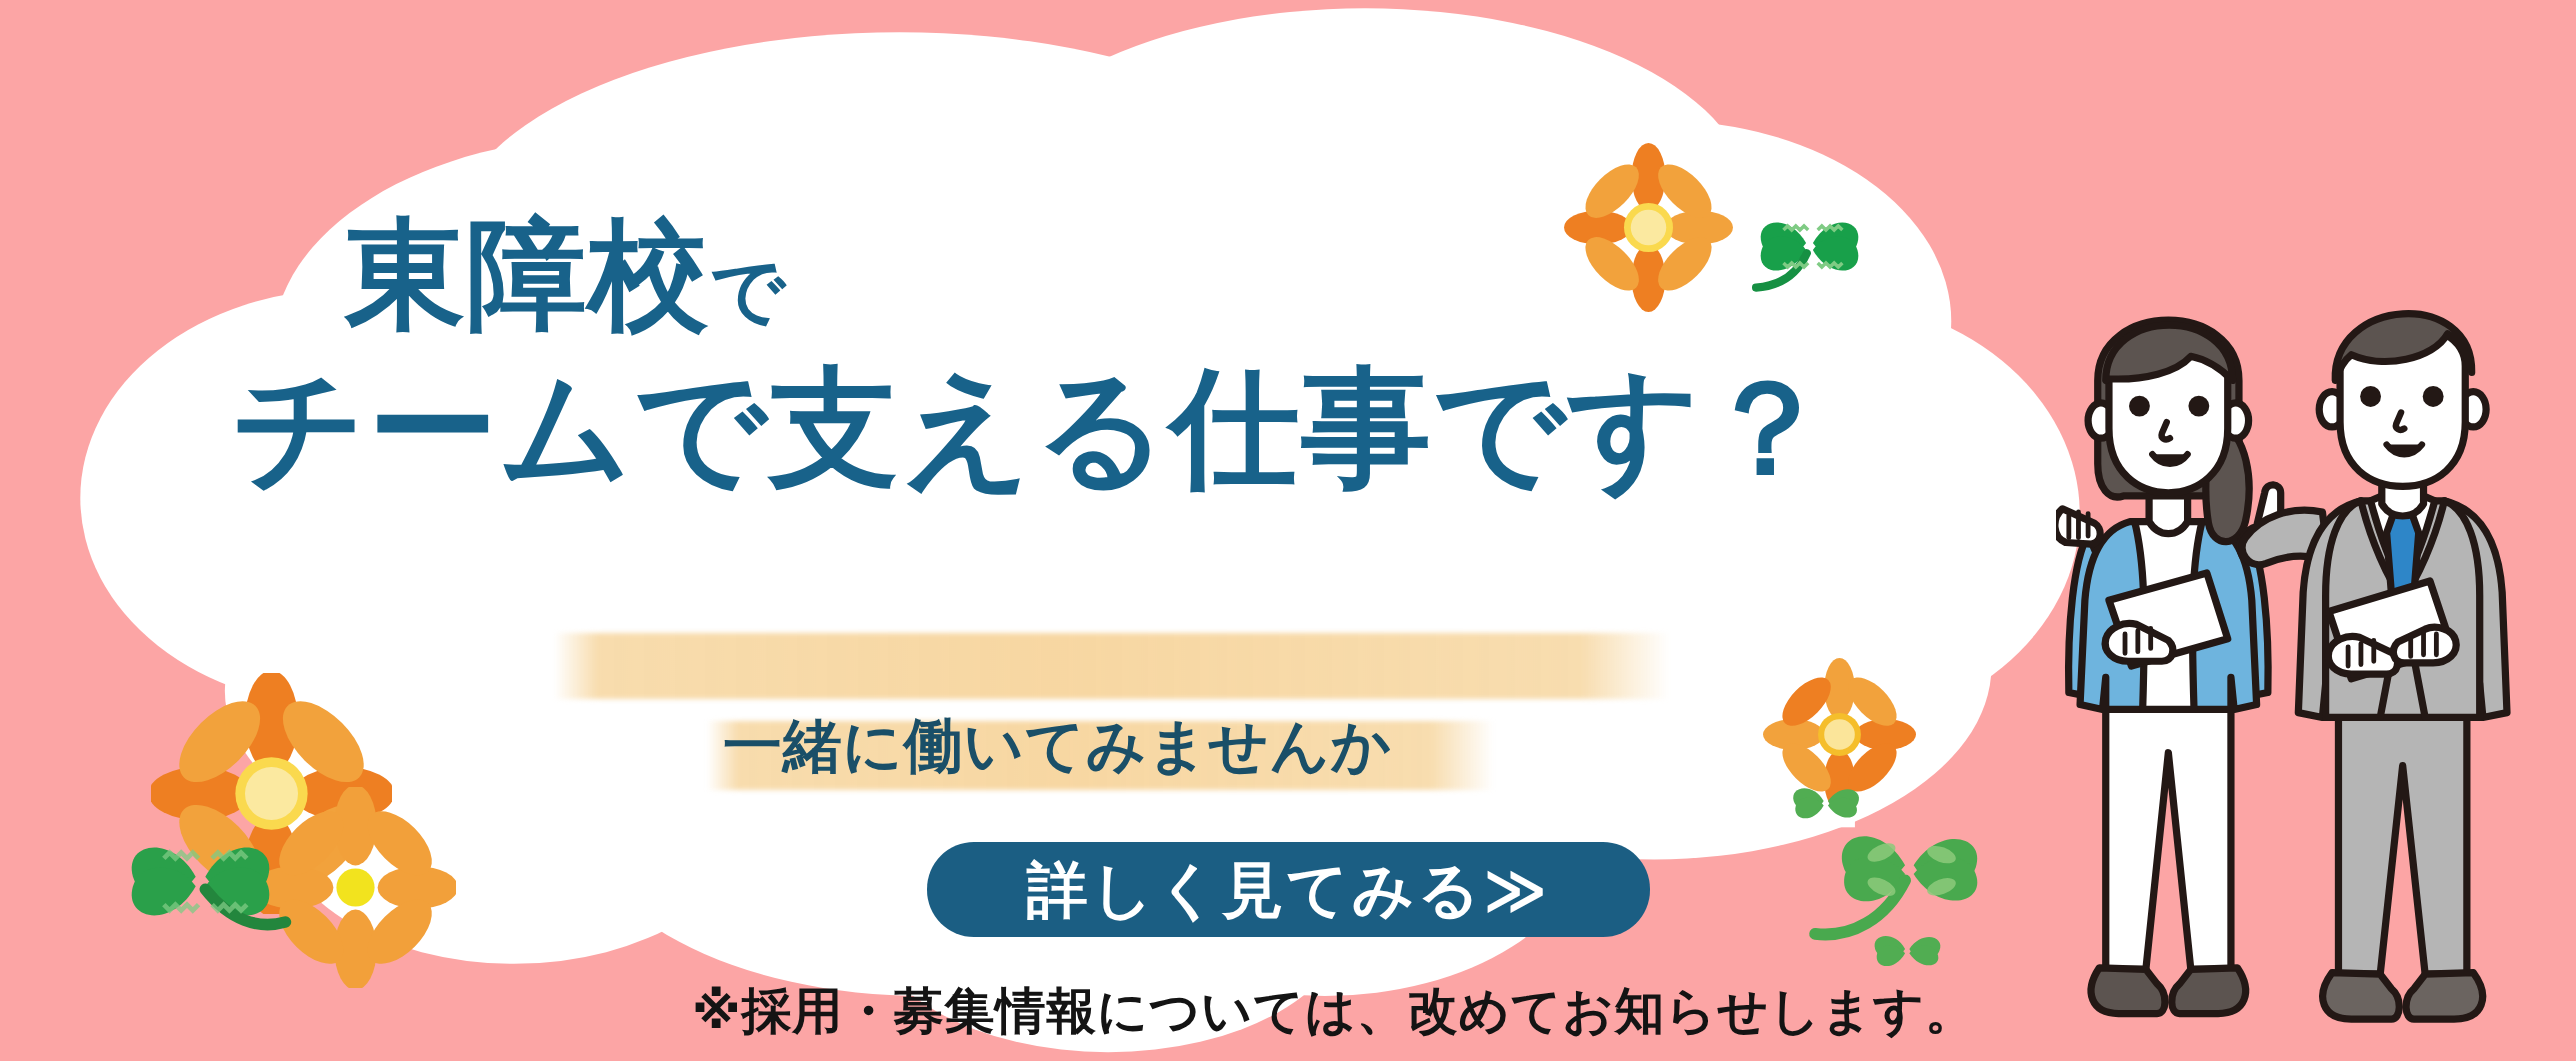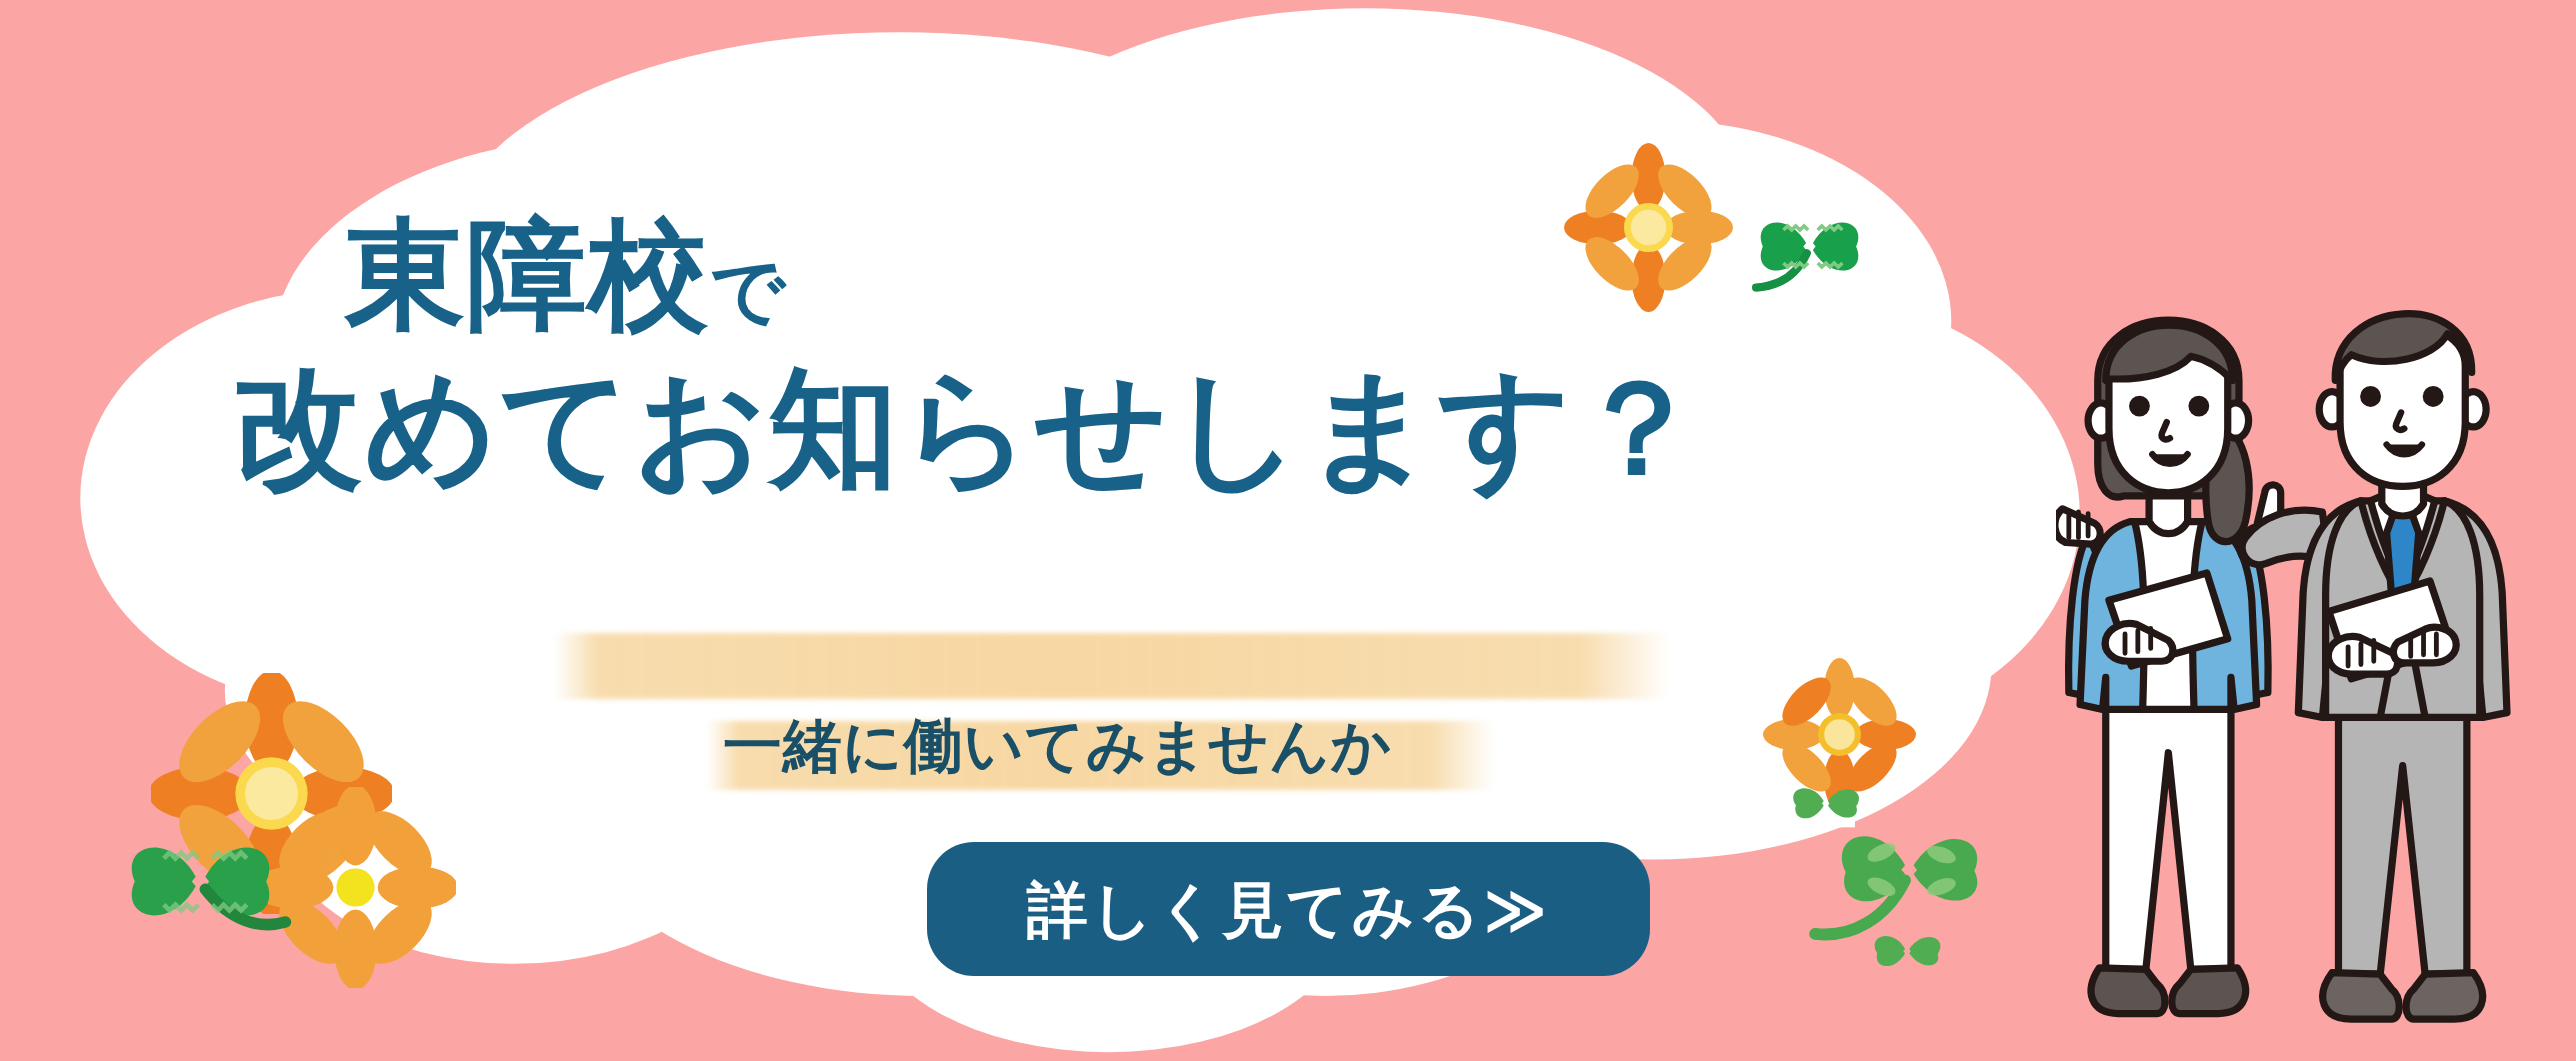--- a/index.html
+++ b/index.html
@@ -70,21 +70,21 @@
         rgba(247,217,166,0) 100%);
     filter:blur(2.4px);
   }
   #hl-1 { left:554px; top:633px; width:1116px; height:66px; }
   #hl-2 { left:707px; top:721px; width:787px; height:69px; }
 
   
   #cta-button {
     position:absolute;
     left:927px; top:842px;
-    width:723px; height:134px;
+    width:723px; height:95px;
     background:#1B5E83;
     border-radius:47px;
     display:flex; align-items:center; justify-content:center;
     cursor:pointer;
   }
   #cta-label {
     color:#FFFFFF;
     font-size:61px;
     font-weight:bold;
     line-height:1;
@@ -356,24 +356,25 @@
 
   <div class="txt-layer">
 
     <div class="hl" id="hl-1"></div>
     <div class="hl" id="hl-2"></div>
 
     <div id="headline-1">
       <span>東障校</span><span class="small">で</span>
     </div>
 
-    <div id="headline-2">改めてお知らせします？</div>
+    <div id="headline-2">チームで支える仕事です？</div>
 
     <div id="sub-2">一緒に働いてみませんか</div>
 
     <div id="cta-button">
       <span id="cta-label">詳しく見てみる≫</span>
     </div>
 
+    <div id="footnote">※採用・募集情報については、改めてお知らせします。</div>
   </div>
 
 </div>
 
 
 </body></html>

